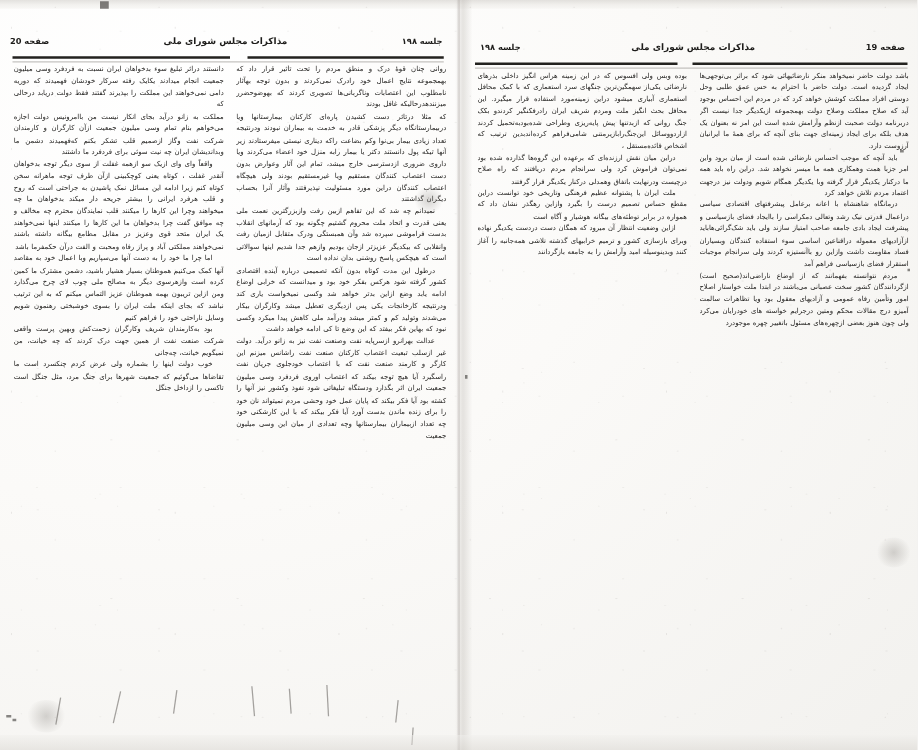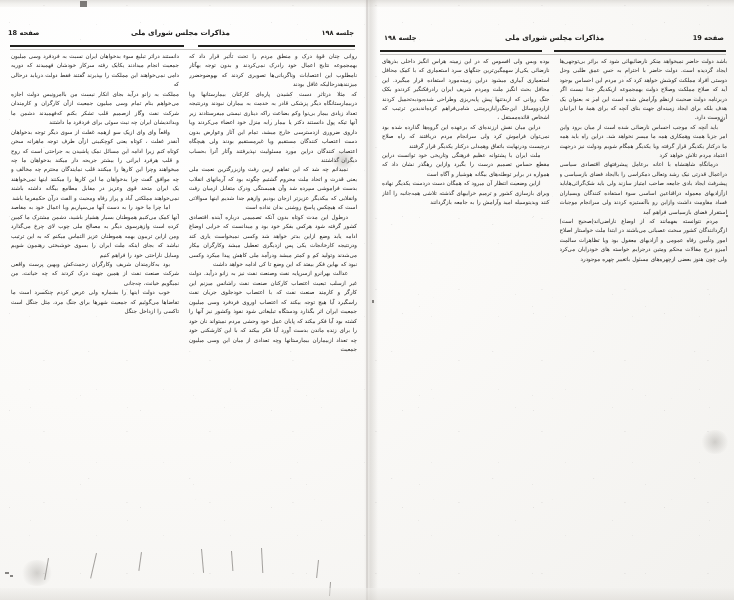--- a/index.html
+++ b/index.html
@@ -125,21 +125,21 @@
 
   <div class="edge-top"></div>
   <div class="edge-top-mark"></div>
   <div class="gutter"></div>
 
   <div class="page page-left">
 
     <div class="pg-header">
       <span class="hdr-cell">جلسه ۱۹۸</span>
       <span class="hdr-cell hdr-mid">مذاکرات مجلس شورای ملی</span>
-      <span class="hdr-cell">صفحه 18</span>
+      <span class="hdr-cell">صفحه 20</span>
     </div>
 
     <div class="rule rule-a"></div>
     <div class="rule rule-b"></div>
     <div class="rule-ghost"></div>
 
     <div class="cols">
       <div class="col">
         <p class="last">روانی چنان قوهٔ درک و منطق مردم را تحت تأثیر قرار داد که بهمجموعه نتایج اعمال خود رادرک نمی‌کردند و بدون توجه بهآثار نامطلوب این اعتصابات وناگربانی‌ها تصویری کردند که بهوضوحضرر میزنندهدرحالیکه غافل بودند</p>
         <p class="last">که مثلا درتاثر دست کشیدن پاره‌ای کارکنان بیمارستانها ویا دربیمارستانگاه دیگر پزشکی قادر به خدمت به بیماران نبودند ودرنتیجه تعداد زیادی بیمار بی‌نوا وکم بضاعت راکه دیناری نیستی میفرستادند زیر آنها تیکه پول دانستند دکتر یا بیمار رابه منزل خود اعضاء می‌کردند ویا داروی ضروری ازدسترسی خارج میشد، تمام این آثار وعوارض بدون دست اعتصاب کنندگان مستقیم ویا غیرمستقیم بودند ولی هیچگاه اعتصاب کنندگان دراین مورد مسئولیت نپذیرفتند وآثار آنرا بحساب دیگران گذاشتند</p>

